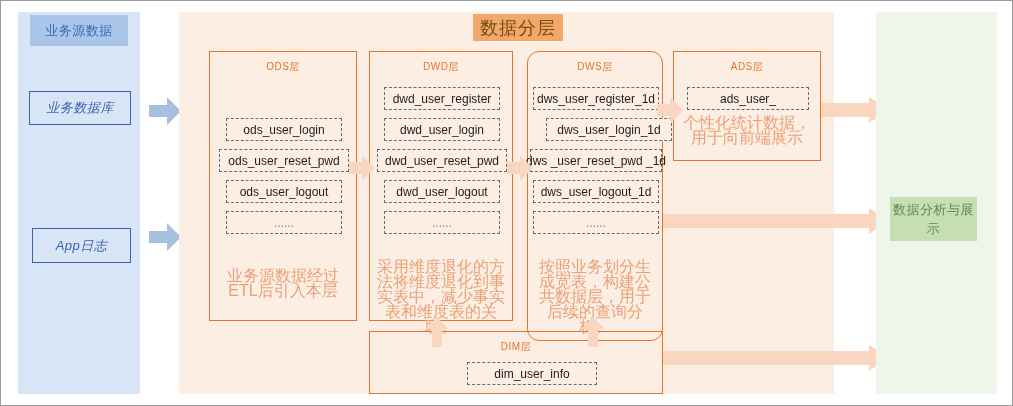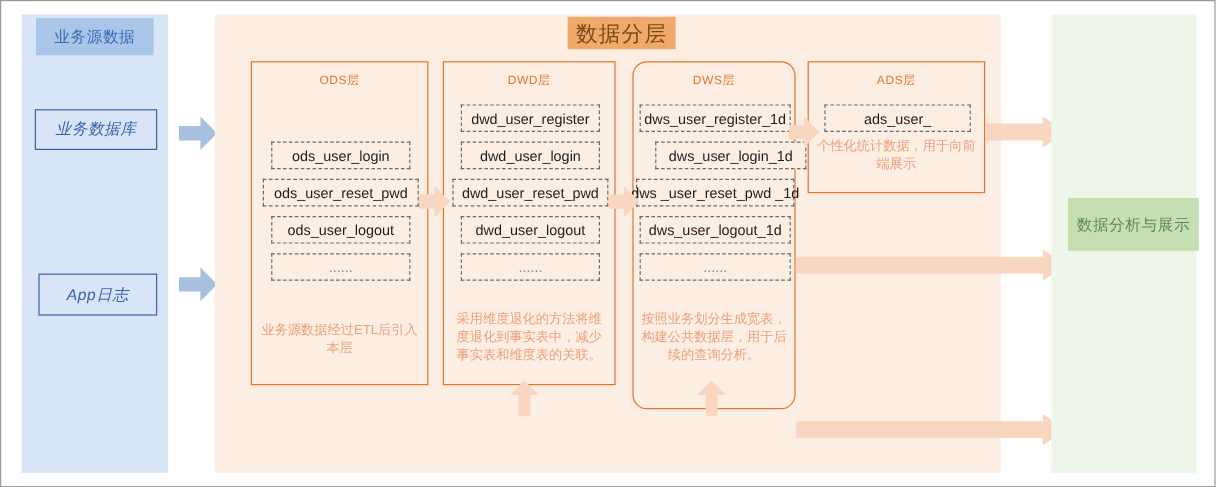--- a/index.html
+++ b/index.html
@@ -36,21 +36,21 @@
   .mid-title{position:absolute;left:472px;top:13px;width:90px;height:27px;
              background:#f0a968;color:#7a4a16;font-size:18px;
              display:flex;align-items:center;justify-content:center;letter-spacing:1px;}
 
   .layer{position:absolute;border:1px solid #e1762a;box-sizing:border-box;}
   .layer-title{position:absolute;left:0;right:0;top:8px;text-align:center;
                color:#e1762a;font-size:10px;letter-spacing:.5px;}
   .tbl{position:absolute;border:1px dashed #6b6b6b;box-sizing:border-box;
        background:#fdeee4;color:#1d1d1d;font-size:12px;
        display:flex;align-items:center;justify-content:center;white-space:nowrap;}
-  .desc{position:absolute;left:6px;right:6px;color:#e8a177;font-size:11px;
+  .desc{position:absolute;left:6px;right:6px;color:#e8a177;font-size:16px;
         line-height:15px;text-align:center;}
 
   #layer-ods{left:208px;top:50px;width:148px;height:270px;}
   #layer-dwd{left:368px;top:50px;width:144px;height:270px;}
   #layer-dws{left:526px;top:50px;width:136px;height:290px;border-radius:12px;}
   #layer-ads{left:672px;top:50px;width:148px;height:110px;}
   #layer-dim{left:368px;top:330px;width:294px;height:63px;}
 
   
   .o-arrow{position:absolute;height:26px;width:26px;}
@@ -65,21 +65,21 @@
   #long-arrow-dim{left:662px;top:344px;width:226px;}
 
   
   .up-arrow{position:absolute;width:24px;height:30px;}
   #up-arrow-dwd{left:424px;top:316px;}
   #up-arrow-dws{left:580px;top:316px;}
 
   
   .res-panel{position:absolute;left:875px;top:11px;width:121px;height:382px;
              background:#eef5e9;}
-  .res-box{position:absolute;left:889px;top:164px;width:109px;height:44px;
+  .res-box{position:absolute;left:889px;top:196px;width:87px;height:44px;
            background:#c5dfb3;color:#5f8a50;font-size:13px;line-height:19px;
            display:flex;align-items:center;justify-content:center;text-align:center;
            letter-spacing:.5px;}
 </style>
 </head>
 <body>
 
 <div class="canvas">
 
   <div class="src-panel"></div>
@@ -125,20 +125,24 @@
     <div class="tbl" style="left:5px;top:159px;width:126px;height:23px;color:#8a8a8a;">......</div>
     <div class="desc" style="top:207px;">按照业务划分生成宽表，构建公共数据层，用于后续的查询分析。</div>
   </div>
 
   <div class="layer" id="layer-ads">
     <div class="layer-title">ADS层</div>
     <div class="tbl" style="left:13px;top:35px;width:122px;height:23px;">ads_user_</div>
     <div class="desc" style="top:63px;">个性化统计数据，用于向前端展示</div>
   </div>
 
+  <div class="layer" id="layer-dim">
+    <div class="layer-title">DIM层</div>
+    <div class="tbl" style="left:97px;top:30px;width:130px;height:23px;">dim_user_info</div>
+  </div>
 
   <svg class="o-arrow" id="o-arrow-ods-dwd" viewBox="0 0 26 26">
     <polygon points="0,7 13,7 13,0 26,13 13,26 13,19 0,19" fill="#f8d6bf"></polygon>
   </svg>
   <svg class="o-arrow" id="o-arrow-dwd-dws" viewBox="0 0 26 26">
     <polygon points="0,7 13,7 13,0 26,13 13,26 13,19 0,19" fill="#f8d6bf"></polygon>
   </svg>
   <svg class="o-arrow" id="o-arrow-dws-ads" viewBox="0 0 26 26">
     <polygon points="0,7 13,7 13,0 26,13 13,26 13,19 0,19" fill="#f8d6bf"></polygon>
   </svg>

